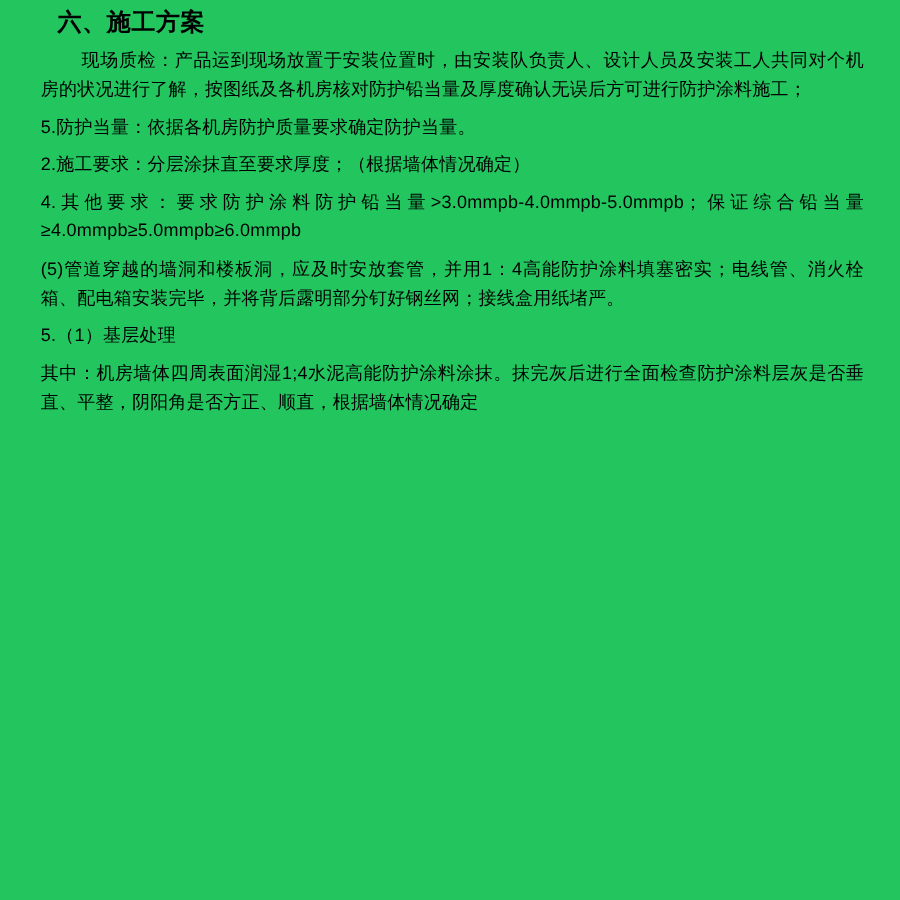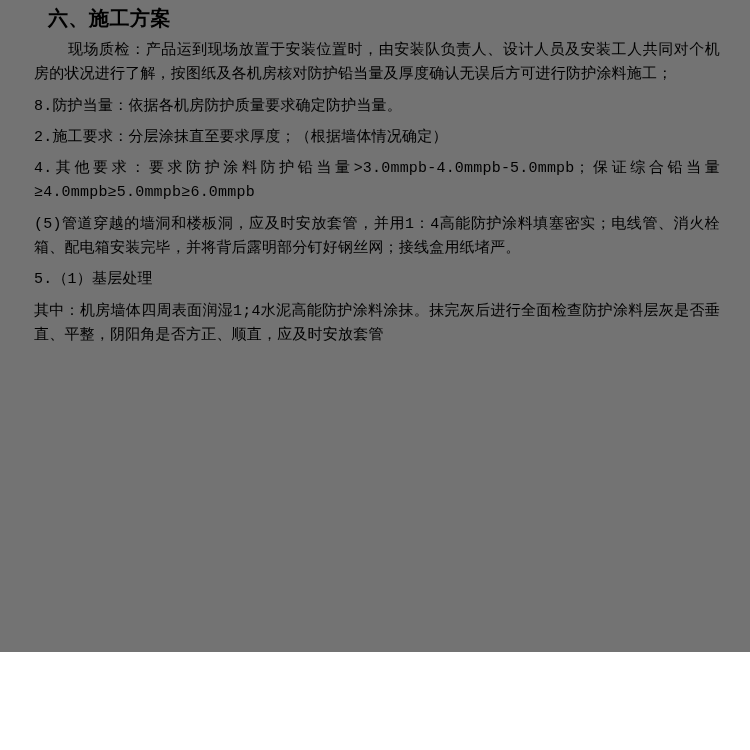--- a/index.html
+++ b/index.html
@@ -3,25 +3,25 @@
 <meta charset="utf-8">
 <title>施工方案</title>
 <style>
   html, body {
     margin: 0;
     padding: 0;
     background: #ffffff;
   }
   .page {
     width: 750px;
-    height: 652px;
+    height: 750px;
     box-sizing: border-box;
-    background: #737373;
+    background: #22c55e;
     padding: 6px 30px 0 34px;
-    font-family: Liberation Mono, monospace;
+    font-family: Liberation Sans, sans-serif;
     color: #000000;
     overflow: hidden;
     position: relative;
   }
   .h1 {
     font-size: 20px;
     font-weight: bold;
     line-height: 1.35;
     margin: 0 0 6px 14px;
     letter-spacing: 0.5px;
@@ -49,28 +49,28 @@
 <body>
 
 <div class="page">
 
   <div class="h1">六、施工方案</div>
 
 
   <p class="para indent1 gap">现场质检：产品运到现场放置于安装位置时，由安装队负责人、设计人员及安装工人共同对个机房的状况进行了解，按图纸及各机房核对防护铅当量及厚度确认无误后方可进行防护涂料施工；</p>
 
 
-  <p class="para gap">8.防护当量：依据各机房防护质量要求确定防护当量。</p>
+  <p class="para gap">5.防护当量：依据各机房防护质量要求确定防护当量。</p>
 
   <p class="para gap">2.施工要求：分层涂抹直至要求厚度；（根据墙体情况确定）</p>
 
   <p class="para gap">4.其他要求：要求防护涂料防护铅当量&gt;3.0mmpb-4.0mmpb-5.0mmpb；保证综合铅当量≥4.0mmpb≥5.0mmpb≥6.0mmpb</p>
 
 
 
   <p class="para gap">(5)管道穿越的墙洞和楼板洞，应及时安放套管，并用1：4高能防护涂料填塞密实；电线管、消火栓箱、配电箱安装完毕，并将背后露明部分钉好钢丝网；接线盒用纸堵严。</p>
 
   <p class="para gap">5.（1）基层处理</p>
 
 
-  <p class="para tight">其中：机房墙体四周表面润湿1;4水泥高能防护涂料涂抹。抹完灰后进行全面检查防护涂料层灰是否垂直、平整，阴阳角是否方正、顺直，应及时安放套管</p>
+  <p class="para tight">其中：机房墙体四周表面润湿1;4水泥高能防护涂料涂抹。抹完灰后进行全面检查防护涂料层灰是否垂直、平整，阴阳角是否方正、顺直，根据墙体情况确定</p>
 
 </div>
 
 </body></html>

